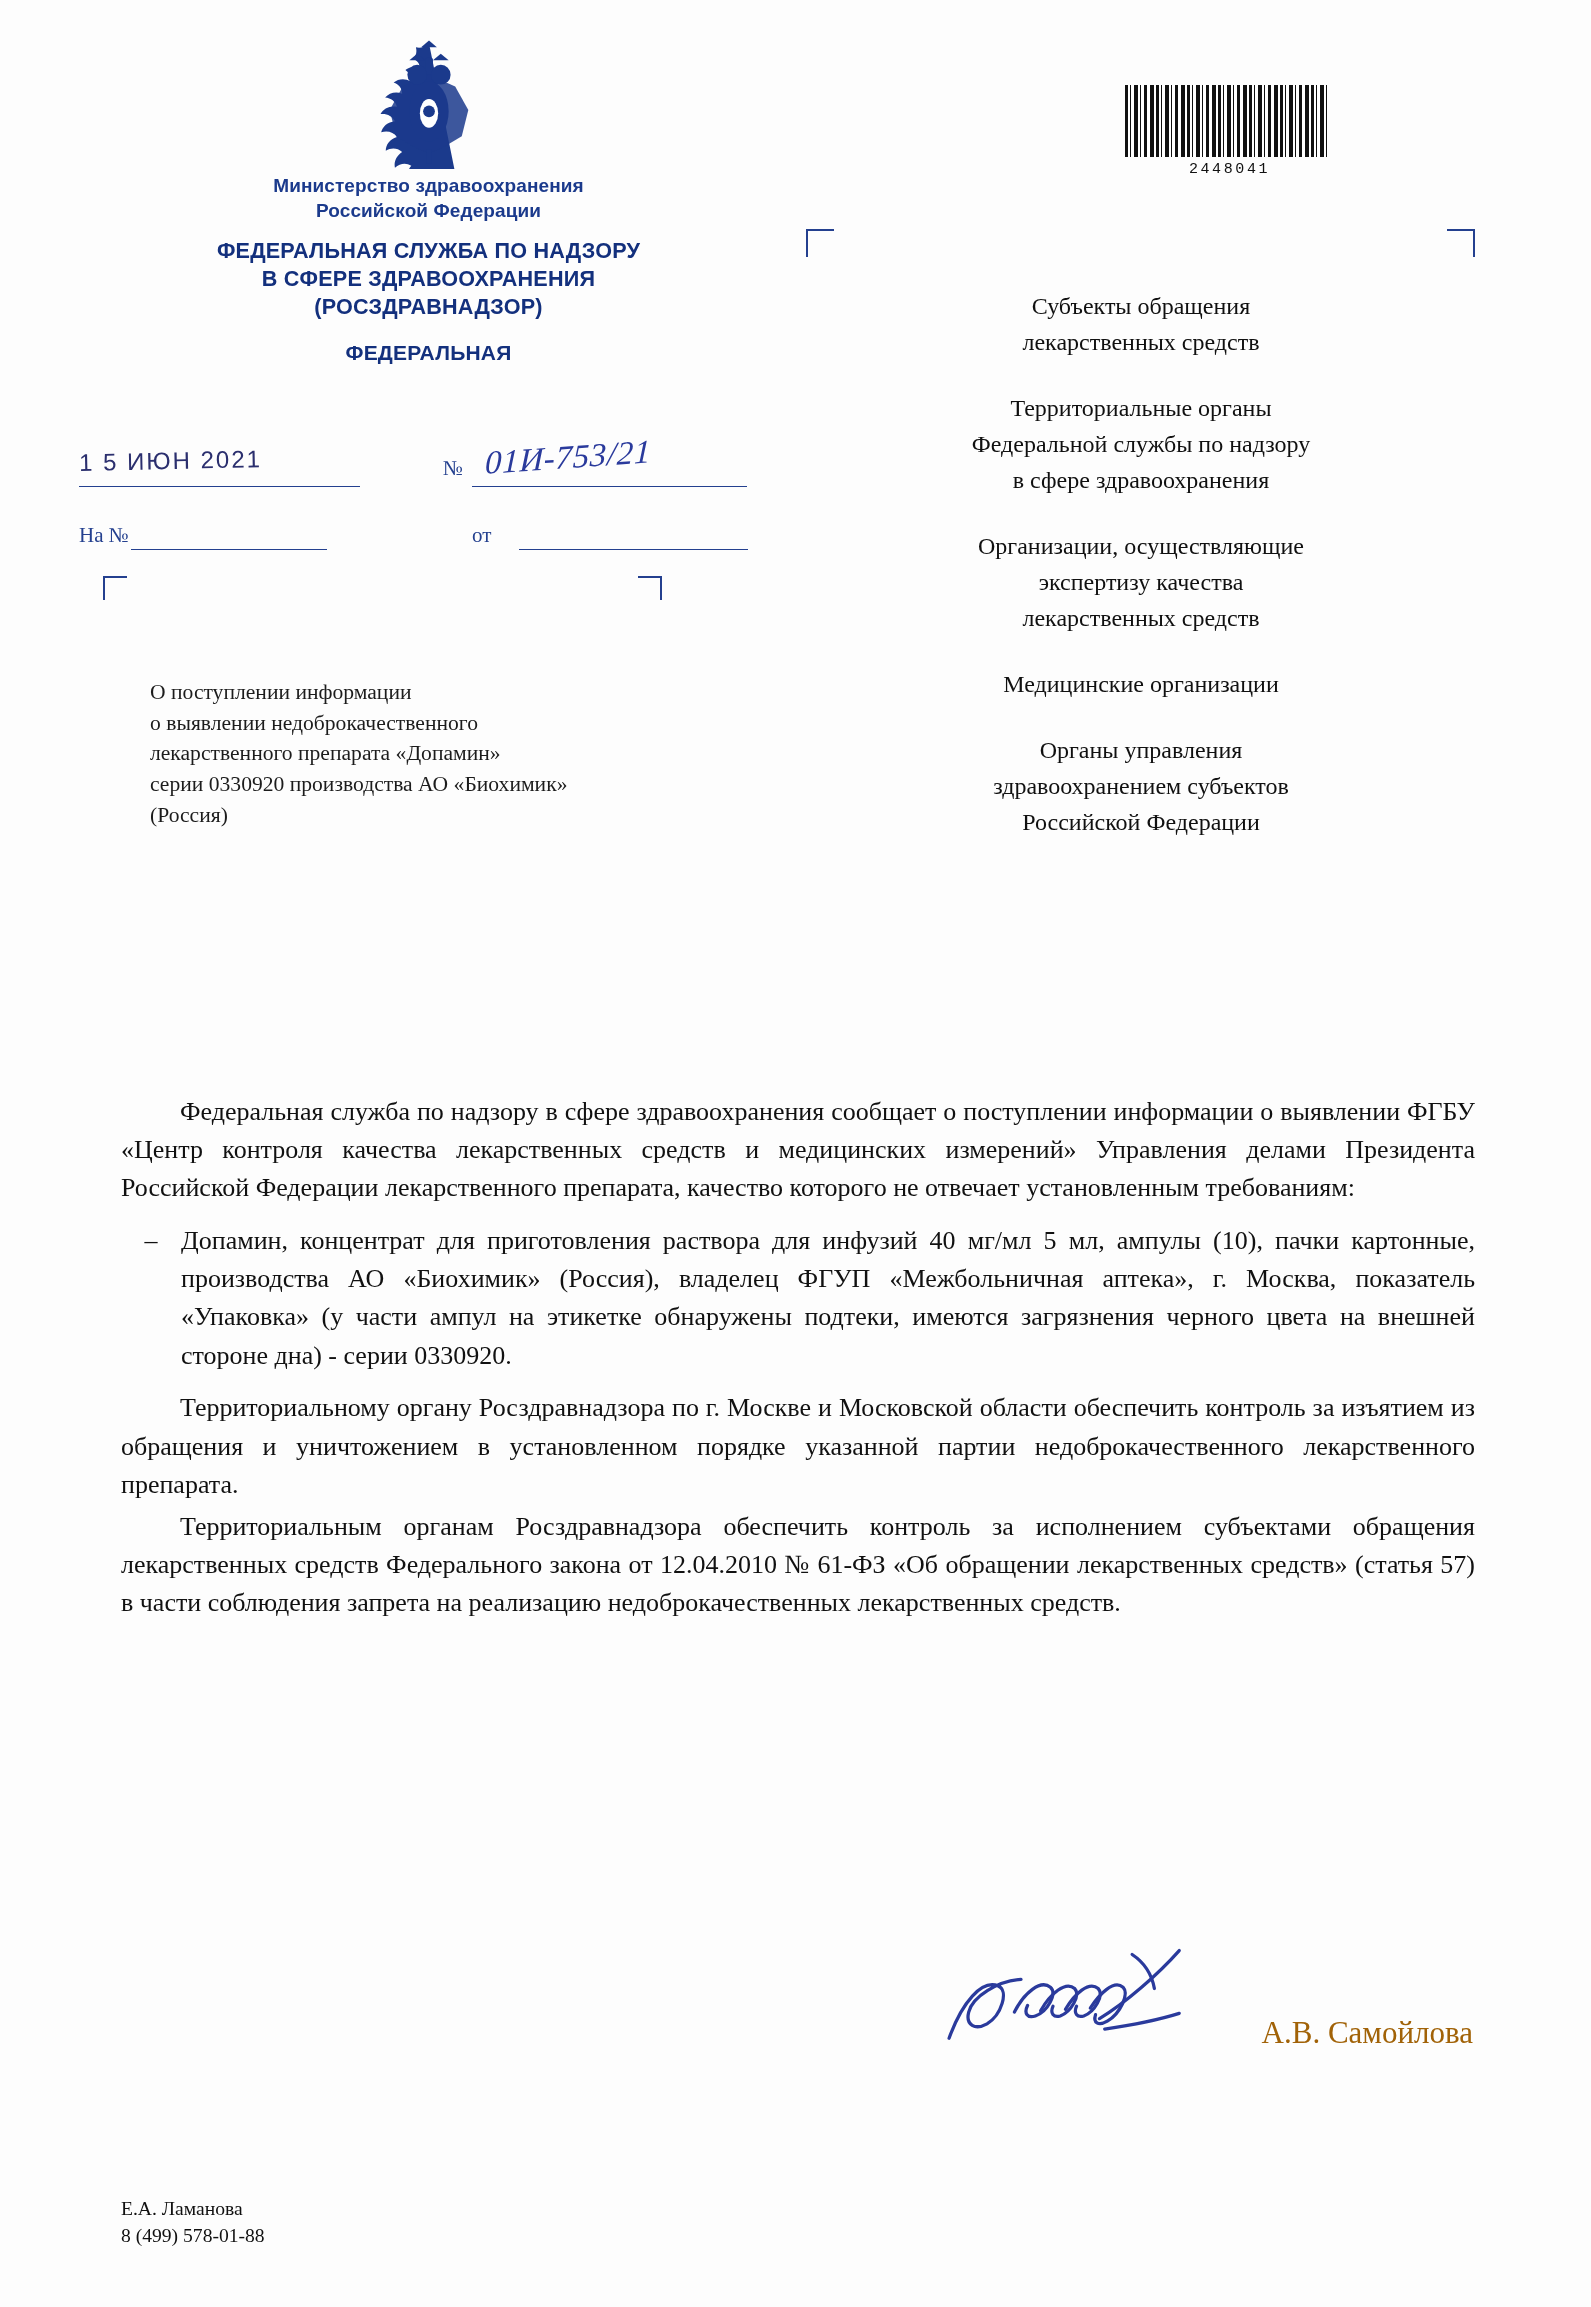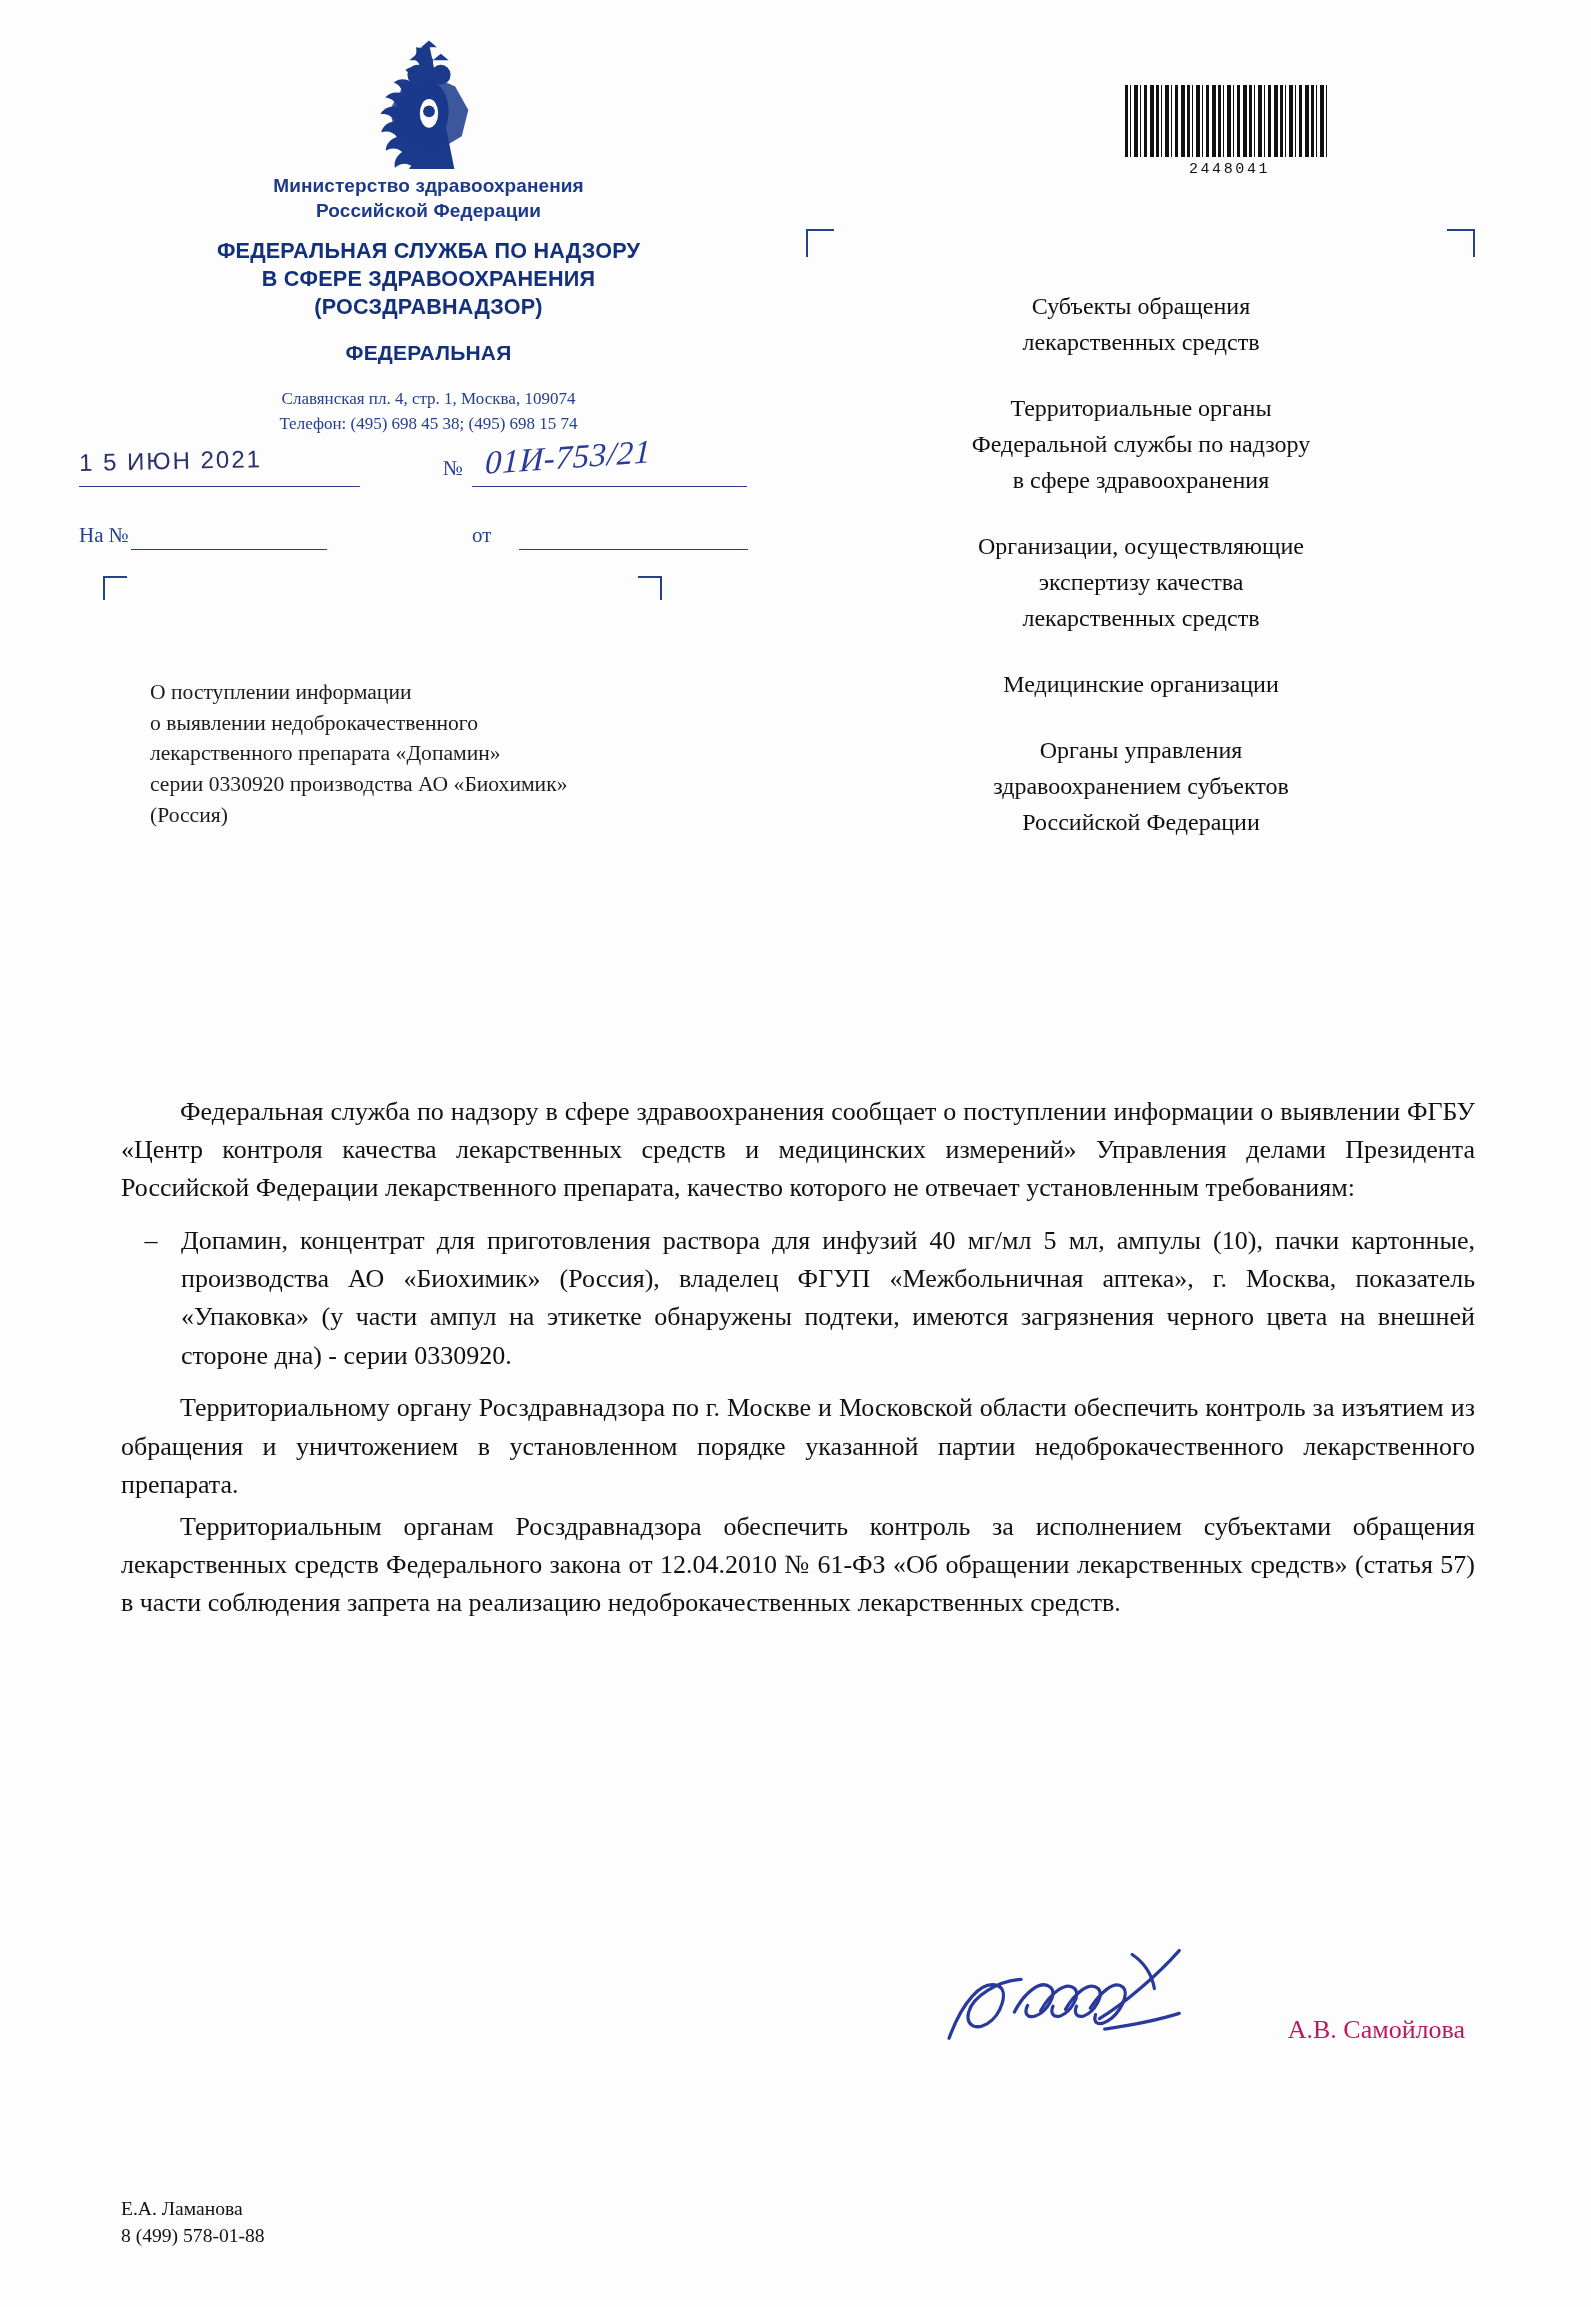--- a/index.html
+++ b/index.html
@@ -233,24 +233,24 @@
     width: 537px;
     height: 118px;
   }
   .sign-svg {
     position: absolute;
     left: 0;
     top: -13px;
   }
   .sign-name {
     position: absolute;
-    right: 8px;
+    right: 0;
     top: 62px;
-    font-size: 26px;
-    color: #be185d;
+    font-size: 31px;
+    color: #a16207;
     white-space: nowrap;
   }
 
   
   .footer {
     position: absolute;
     left: 121px;
     top: 2195px;
     font-size: 19.6px;
     line-height: 1.4;
@@ -293,24 +293,20 @@
     </div>
 
     <div class="agency">
       <div>ФЕДЕРАЛЬНАЯ СЛУЖБА ПО НАДЗОРУ</div>
       <div>В СФЕРЕ ЗДРАВООХРАНЕНИЯ</div>
       <div>(РОСЗДРАВНАДЗОР)</div>
     </div>
 
     <div class="chief">ФЕДЕРАЛЬНАЯ</div>
 
-    <div class="contacts">
-      <div>Славянская пл. 4, стр. 1, Москва, 109074</div>
-      <div>Телефон: (495) 698 45 38; (495) 698 15 74</div>
-    </div>
   </div>
 
   <div class="reg-row">
     <div class="stamp-date">1 5 ИЮН 2021</div>
     <div class="rule rule-date"></div>
     <div class="no-label">№</div>
     <div class="no-value">01И-753/21</div>
     <div class="rule rule-no"></div>
   </div>
 

